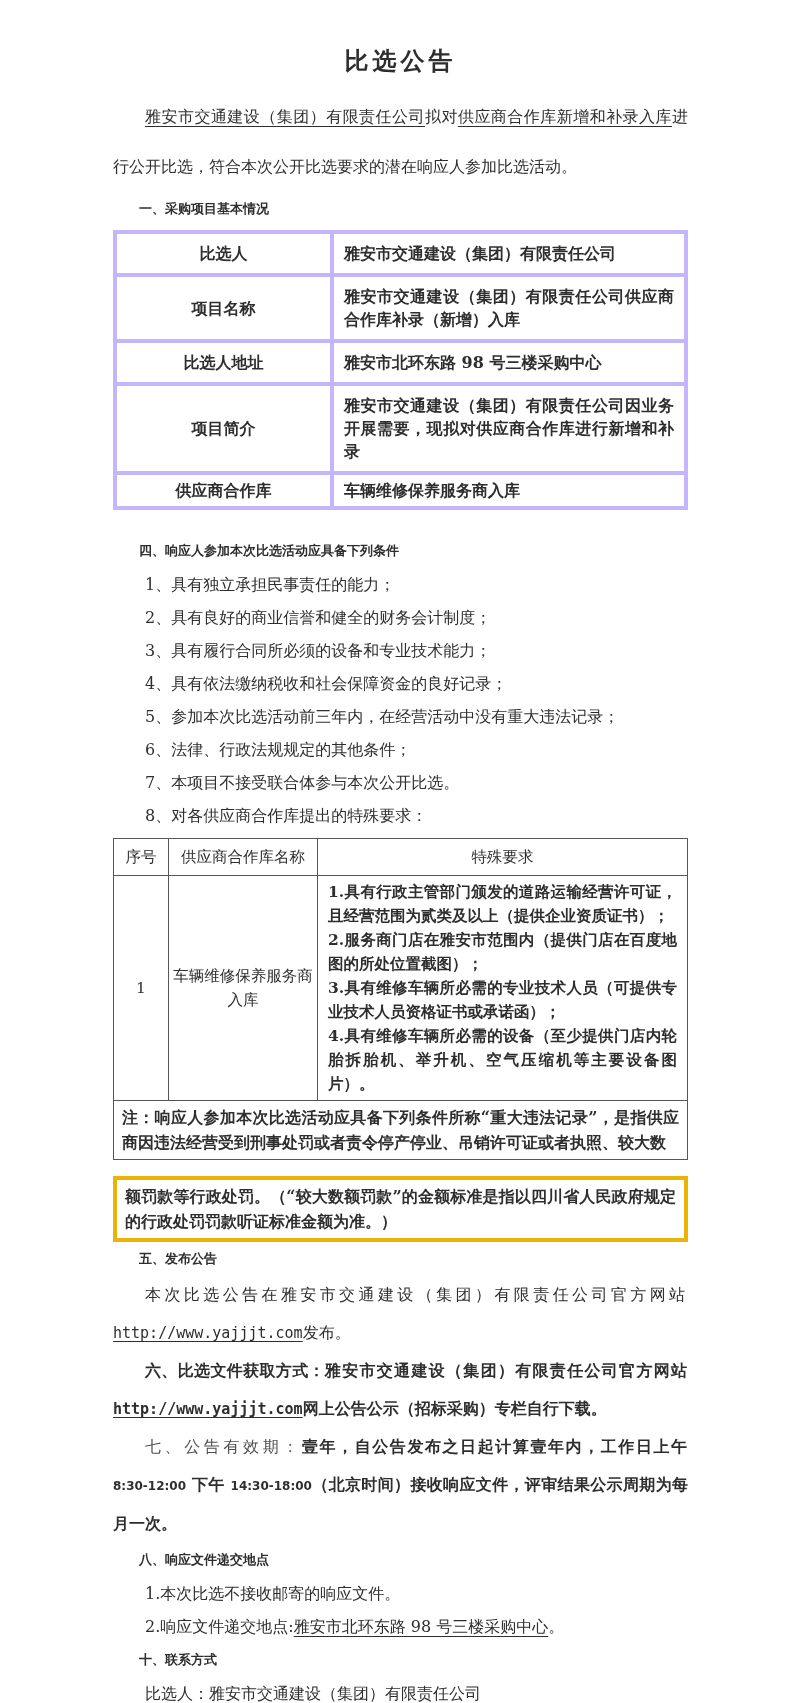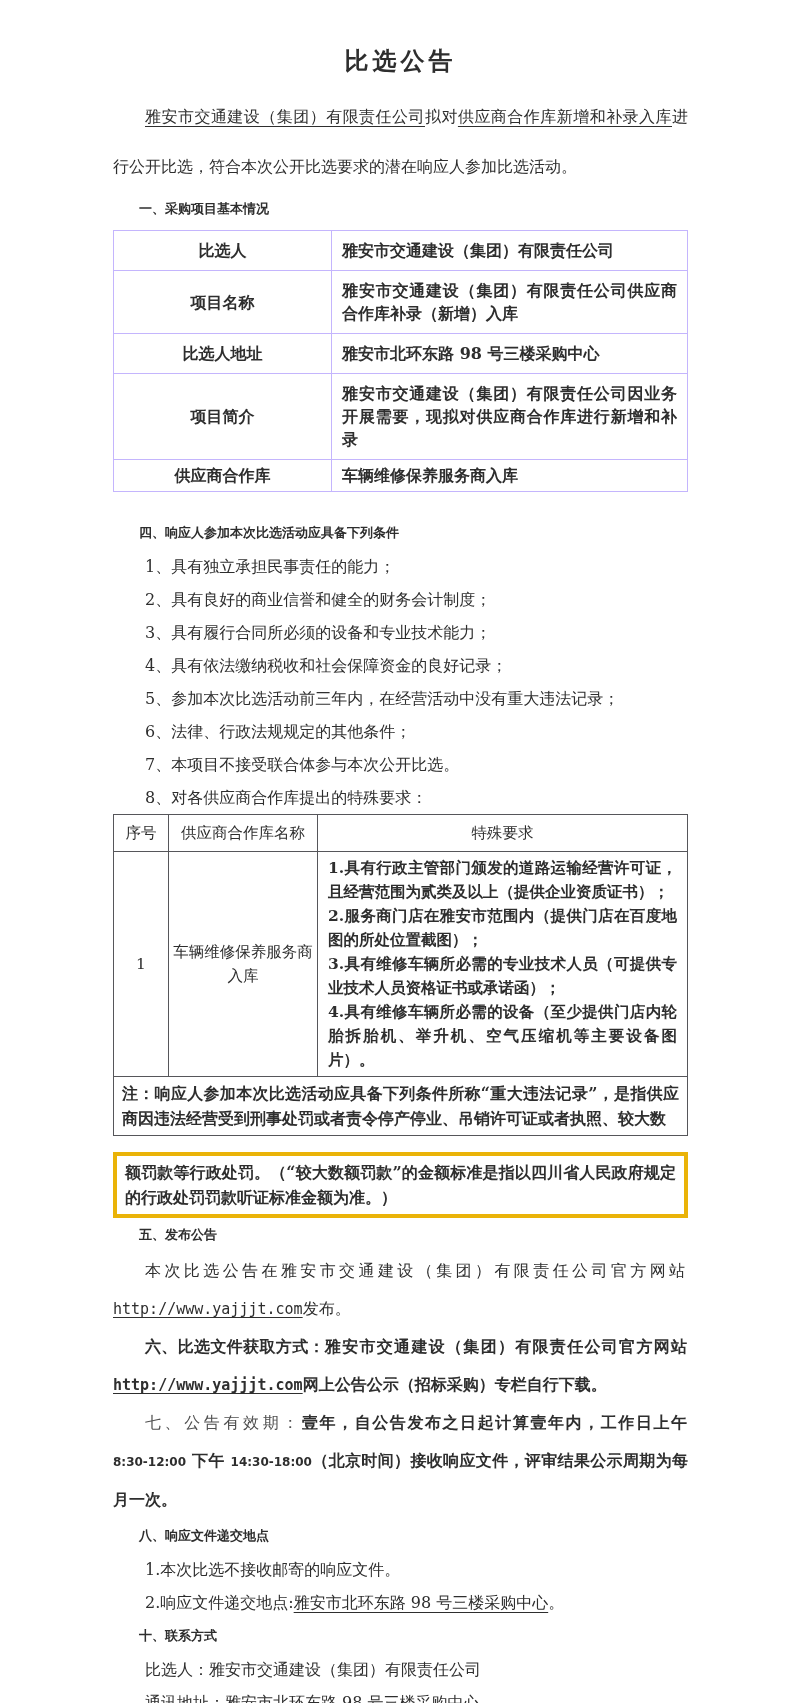--- a/index.html
+++ b/index.html
@@ -23,32 +23,32 @@
   .sec-head {
     font-size: 13px; font-weight: bold; line-height: 34px;
     text-indent: 2em; margin: 0;
   }
   .sec-head-sp { }
 
   
   table { border-collapse: collapse; width: 100%; }
   .t1 { margin-top: 4px; font-size: 16px; }
   .t1 td {
-    border: 1px solid #c4b5fd; font-weight: bold;
+    border: 4px solid #c4b5fd; font-weight: bold;
     line-height: 23px; padding: 8px 10px; vertical-align: middle;
   }
   .t1 td.lbl { width: 38%; text-align: center; }
   .t1 td.val { text-align: justify; }
   .t1 tr.compact td { padding: 4px 10px; }
 
   
   .cond { font-size: 16px; line-height: 33px; text-indent: 2em; text-align: justify; }
 
   
-  .t2 { font-size: 15.5px; table-layout: fixed; }
+  .t2 { margin-top: 6px; font-size: 15.5px; table-layout: fixed; }
   .t2 th, .t2 td {
     border: 1px solid #56565a; font-weight: normal;
     line-height: 24px; vertical-align: middle;
   }
   .t2 th { text-align: center; padding: 6px 2px; }
   .t2 .c-no { width: 50px; text-align: center; }
   .t2 .c-name { width: 140px; text-align: center; padding: 4px 4px; }
   .t2 .c-req { text-align: justify; padding: 4px 10px; vertical-align: top; }
   .t2 .req-line { text-align: justify; font-weight: bold; }
   .t2 td.note-cell {

